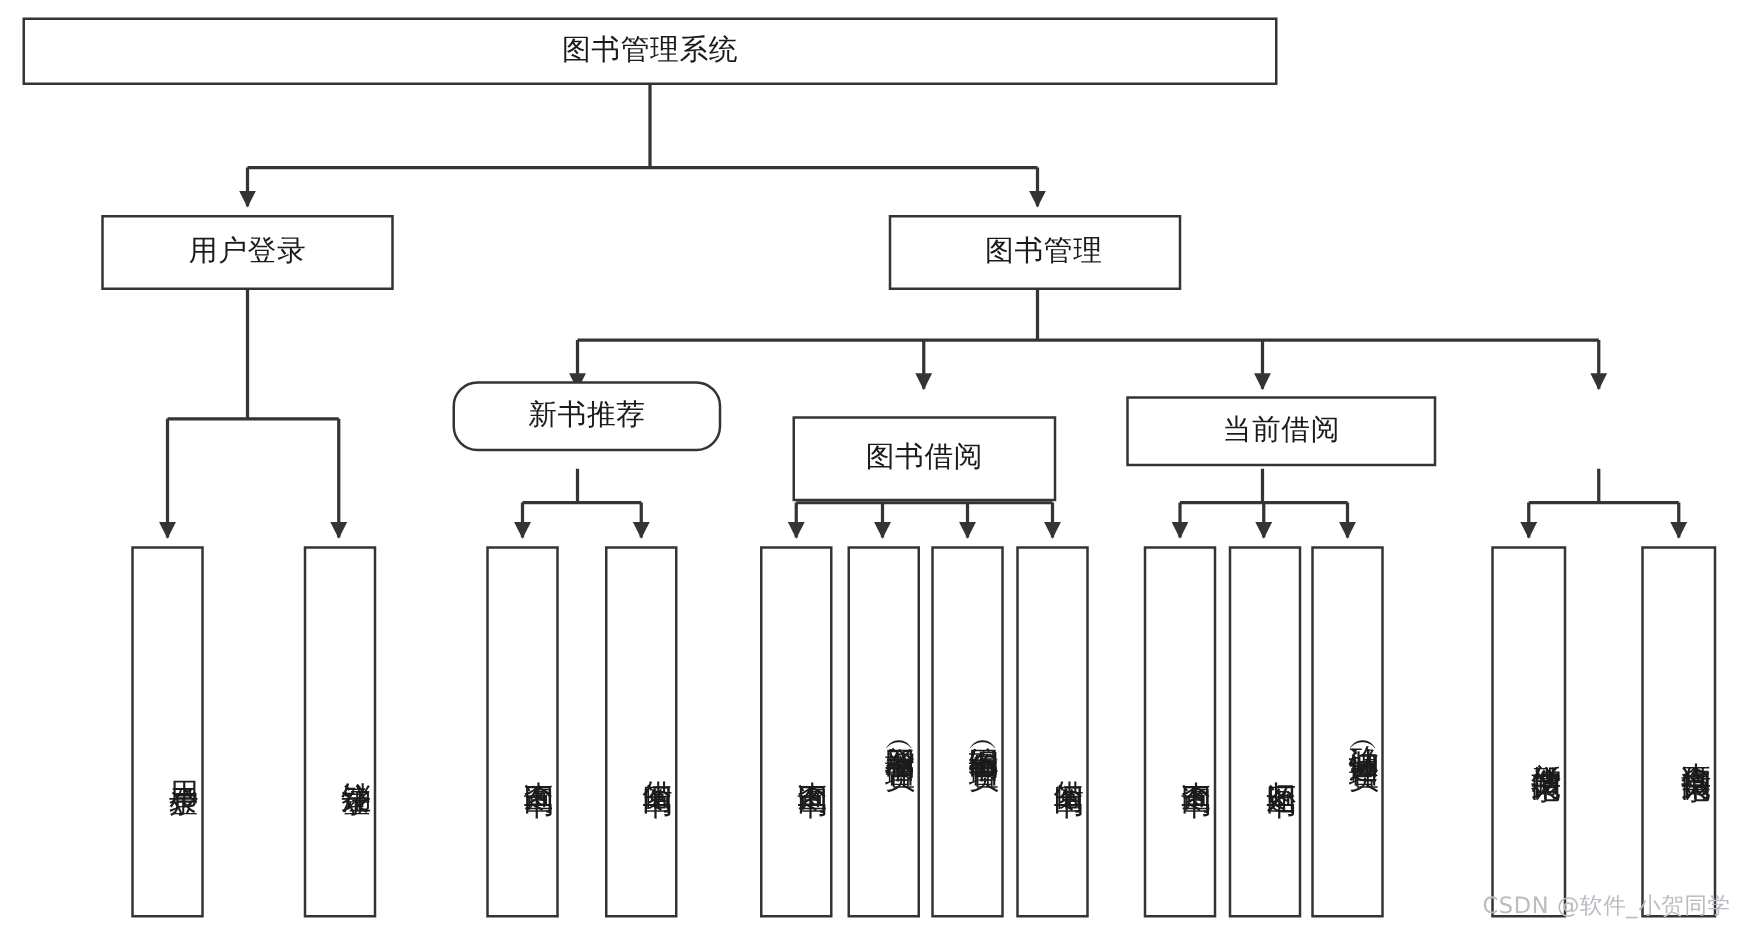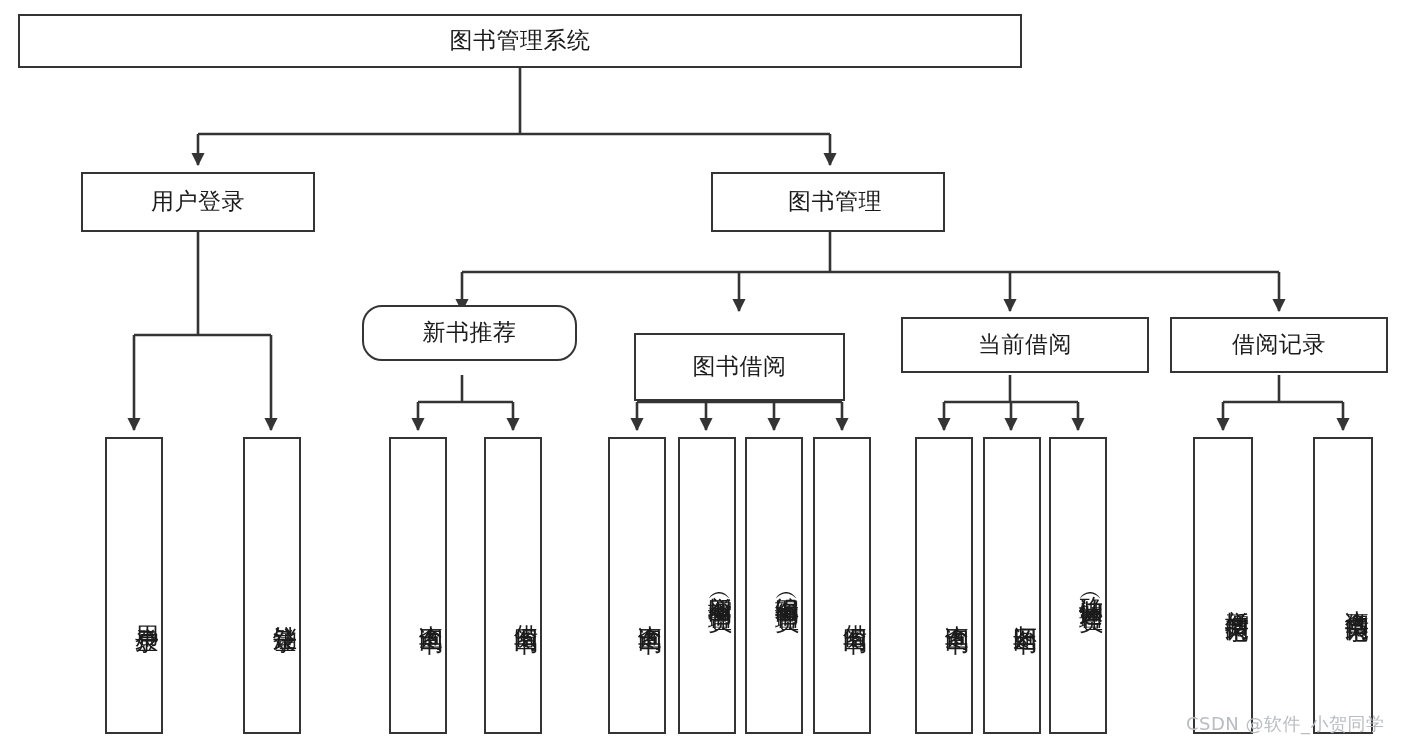--- a/index.html
+++ b/index.html
@@ -141,23 +141,20 @@
 
   <div class="node horiz" style="left:362px; top:305px; width:215px; height:56px;border-radius:20px;">
     <span>新书推荐</span>
   </div>
   <div class="node horiz" style="left:634px; top:333px; width:211px; height:68px;">
     <span>图书借阅</span>
   </div>
   <div class="node horiz" style="left:901px; top:317px; width:248px; height:56px;">
     <span>当前借阅</span>
   </div>
-  <div class="node horiz" style="left:1170px; top:317px; width:218px; height:56px;">
-    <span>借阅记录</span>
-  </div>
 
   <div class="node vert short" style="left:105px; top:437px; width:58px; height:297px;">
     <span class="vtext">用户登录</span>
   </div>
   <div class="node vert short" style="left:243px; top:437px; width:58px; height:297px;">
     <span class="vtext">注销登录</span>
   </div>
 
   <div class="node vert short" style="left:389px; top:437px; width:58px; height:297px;">
     <span class="vtext">查询图书</span>

